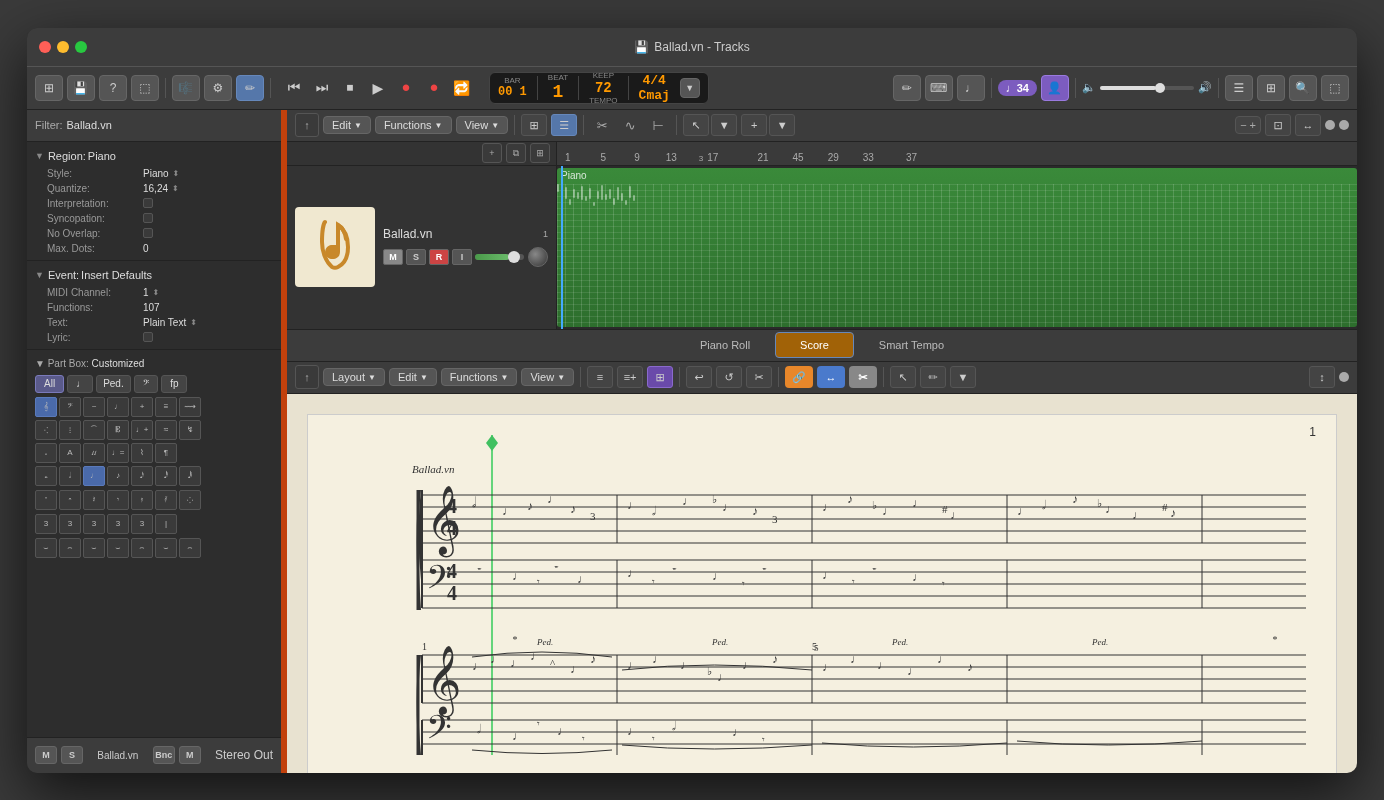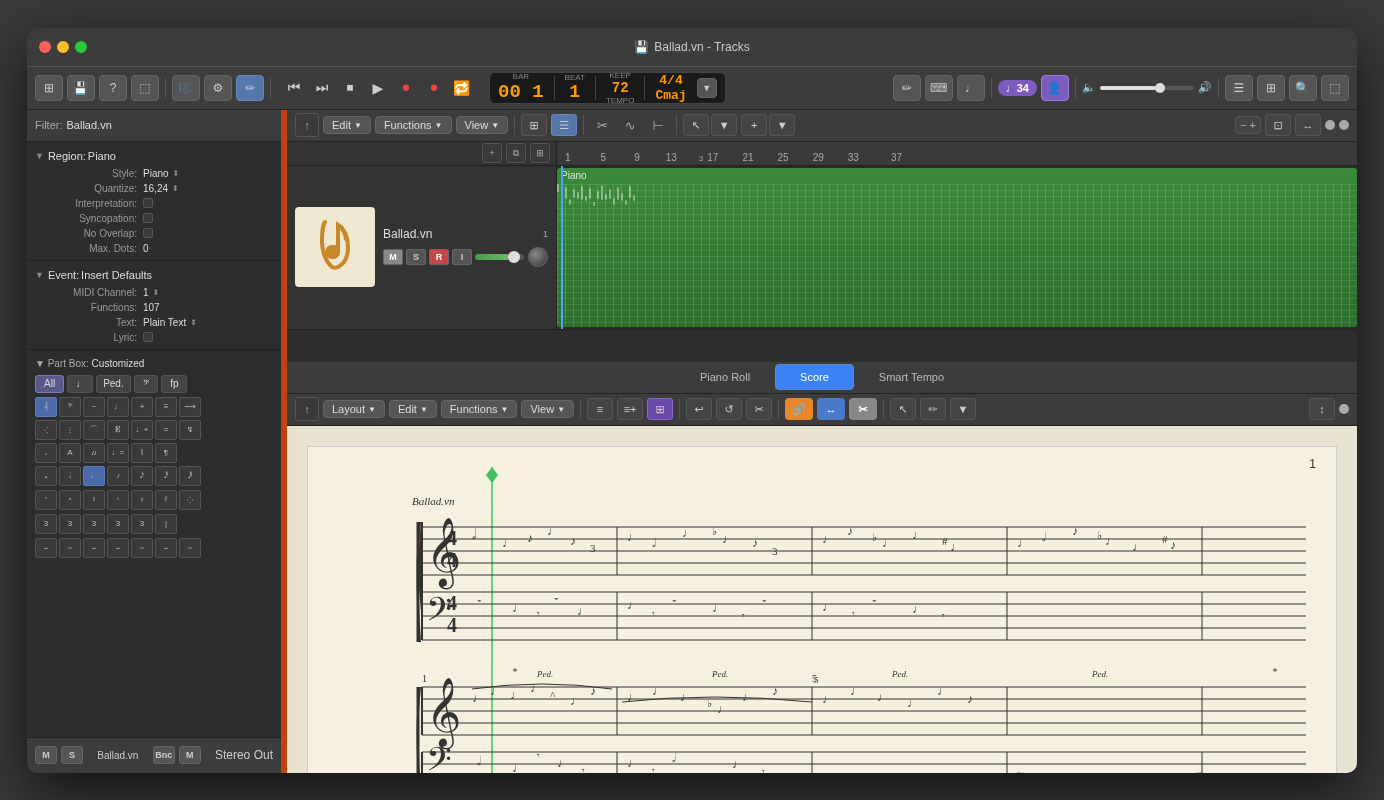--- a/index.html
+++ b/index.html
@@ -191,21 +191,20 @@
     .inspector-header .arrow { margin-right: 4px; font-size: 9px; color: #888; }
     .inspector-row {
       display: flex;
       align-items: center;
       padding: 2px 8px 2px 20px;
       font-size: 10px;
     }
     .inspector-row-label {
       color: #999;
       width: 90px;
-      text-align: right;
       margin-right: 6px;
       flex-shrink: 0;
     }
     .inspector-row-value {
       color: #ddd;
       flex: 1;
     }
     .part-box {
       flex: 1;
       padding: 8px;
@@ -531,42 +530,41 @@
       width: 2px;
       background: #4af;
       left: 4px;
     }
     
     .lower-section {
       flex: 1;
       display: flex;
       flex-direction: column;
       overflow: hidden;
-      margin-top: 32px;
     }
     .lower-tabs {
       height: 32px;
       background: #3c3c3c;
       border-bottom: 1px solid #222;
       display: flex;
       align-items: center;
       justify-content: center;
       gap: 0;
       flex-shrink: 0;
     }
     .lower-tab {
       padding: 6px 24px;
       font-size: 11px;
       color: #bbb;
       cursor: pointer;
       border: 1px solid transparent;
       border-radius: 4px;
     }
     .lower-tab.active {
-      background: #3b82f6;
+      background: #a16207;
       color: white;
       border-color: #6688bb;
     }
     .lower-toolbar {
       height: 32px;
       background: #3c3c3c;
       border-bottom: 1px solid #222;
       display: flex;
       align-items: center;
       padding: 0 8px;
@@ -689,21 +687,21 @@
       <div class="transport-btn">⏹</div>
       <div class="transport-btn">▶</div>
       <div class="transport-btn" style="color:#e44;">⏺</div>
       <div class="transport-btn" style="color:#e44;">⏺</div>
       <div class="transport-btn">🔁</div>
     </div>
 
     <div class="display-section">
       <div class="display-group">
         <div class="display-label">BAR</div>
-        <div class="display-value" style="font-size:19px;">00 1</div>
+        <div class="display-value" style="font-size:12px;">00 1</div>
       </div>
       <div class="display-divider"></div>
       <div class="display-group">
         <div class="display-label">BEAT</div>
         <div class="display-value" style="font-size:18px;">1</div>
       </div>
       <div class="display-divider"></div>
       <div class="display-group">
         <div class="display-label">KEEP</div>
         <div class="display-value">72</div>
@@ -1008,23 +1006,23 @@
           </div>
 
           <div class="timeline-area">
 
             <div class="timeline-ruler">
               <span style="margin-right:30px;">1</span>
               <span style="margin-right:28px;">5</span>
               <span style="margin-right:26px;">9</span>
               <span style="margin-right:22px;">13</span>
               <span style="margin-right:4px;font-size:8px;">3</span>
-              <span style="margin-right:24px;">17</span>
+              <span style="margin-right:39px;">17</span>
               <span style="margin-right:24px;">21</span>
-              <span style="margin-right:24px;">25</span>
+              <span style="margin-right:24px;">45</span>
               <span style="margin-right:24px;">29</span>
               <span style="margin-right:32px;">33</span>
               <span>37</span>
             </div>
 
             <div class="track-lane">
               <div class="piano-region">
                 <div class="piano-label">Piano</div>
                 <div class="piano-notes-visual"></div>
                 <div class="piano-notes-visual2"></div>

